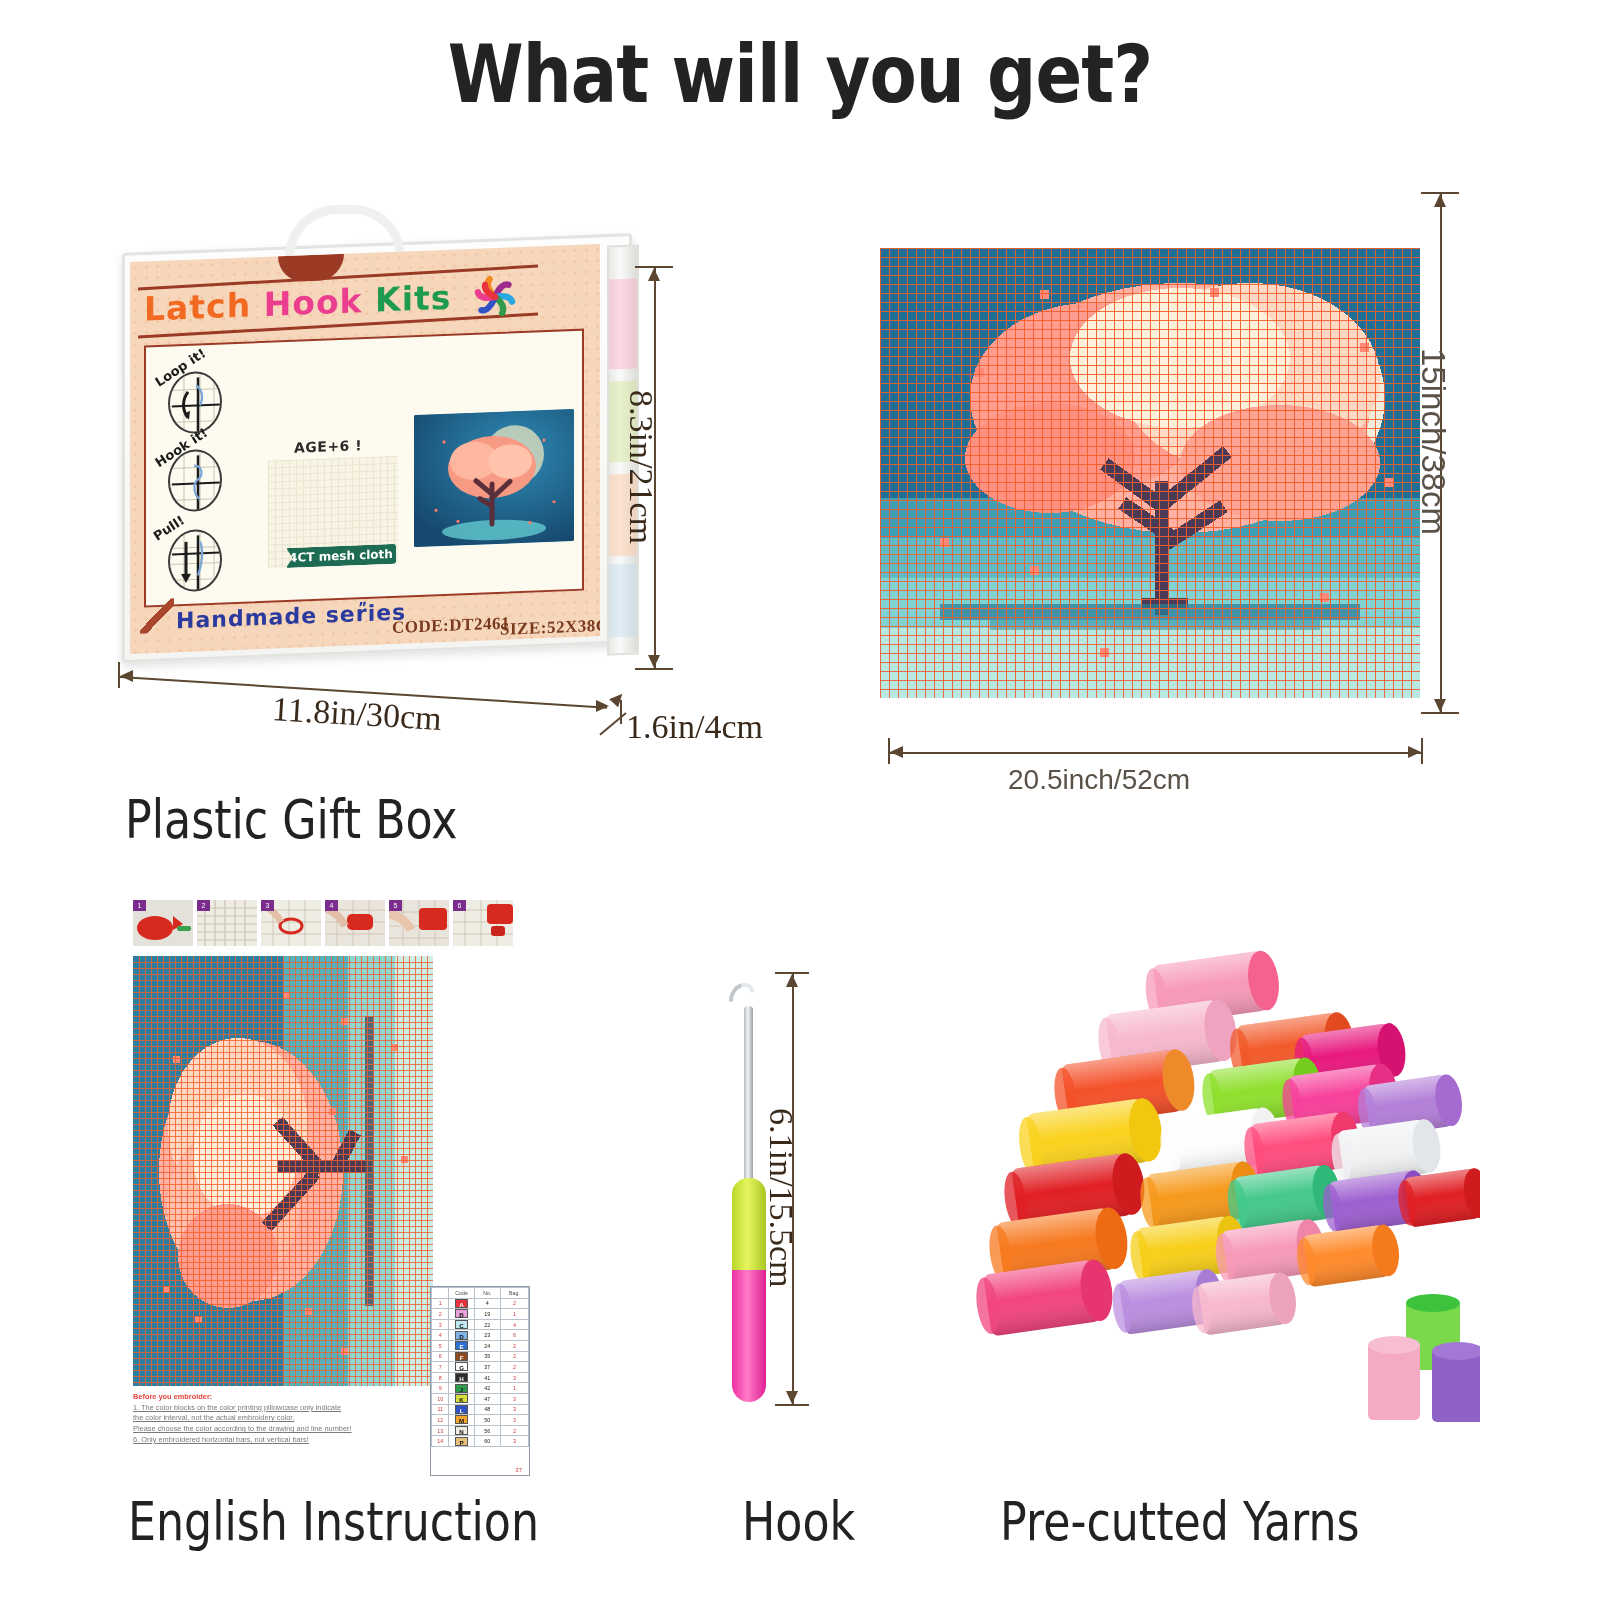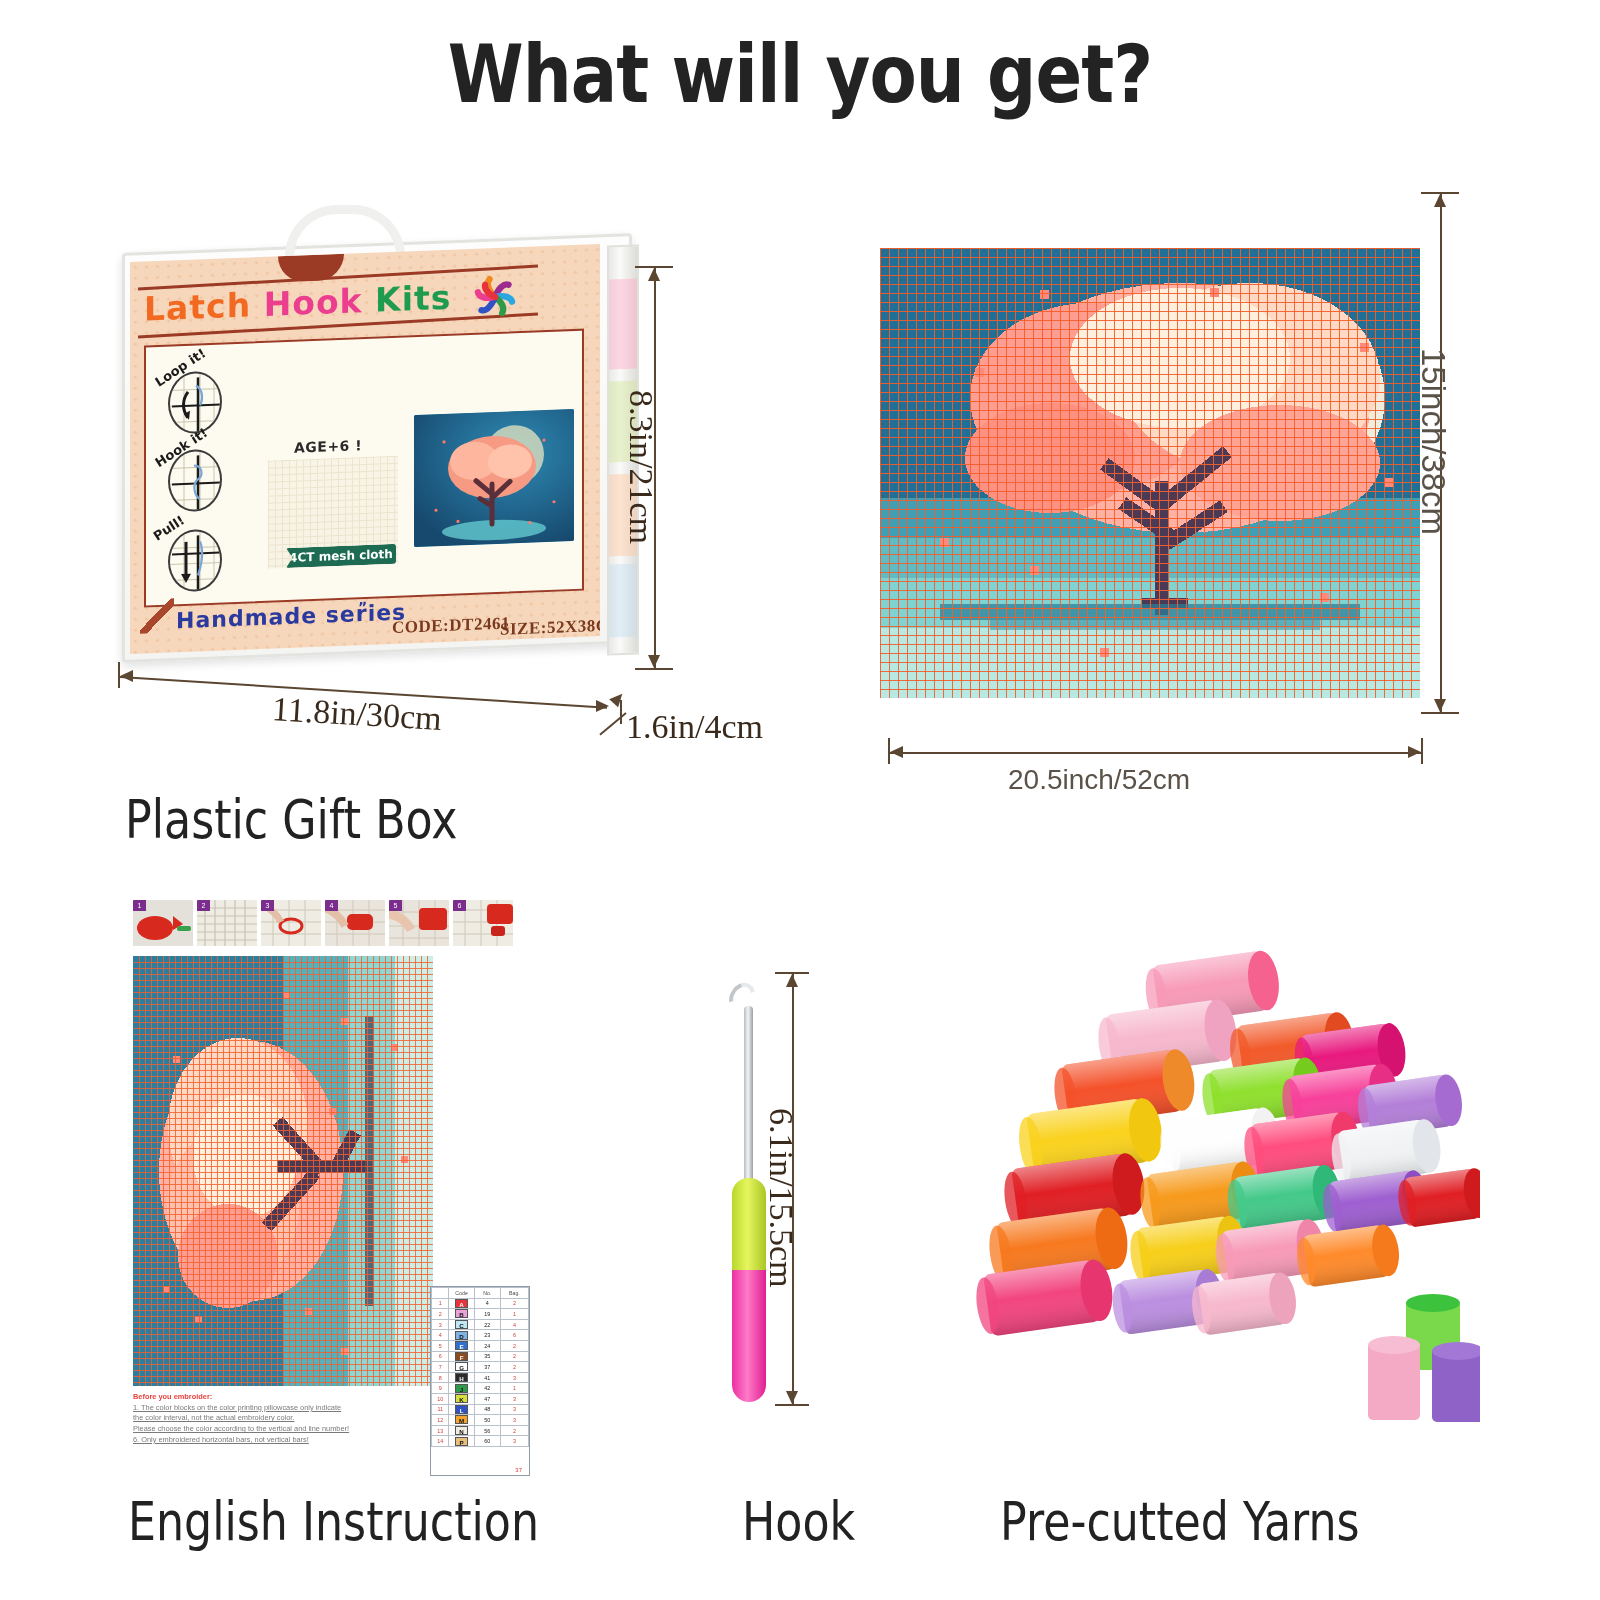--- a/index.html
+++ b/index.html
@@ -632,21 +632,21 @@
           </tr>
         </tbody>
     </table>
     <div class="legend-total">37</div>
   </div>
 
   <div class="before-note">
     <div class="hd">Before you embroider:</div>
     <div class="body">1. The color blocks on the color printing pillowcase only indicate</div>
     <div class="body">the color interval,  not the actual embroidery color.</div>
-    <div class="body"> Please choose the color according to the vertical and line number!</div>
+    <div class="body"> Please choose the color according to the drawing and line number!</div>
     <div class="body">6. Only embroidered horizontal bars, not vertical bars!</div>
   </div>
 </div>
 
 <div class="caption" style="left:128px; top:1490px;">English Instruction</div>
 
 <div class="panel" id="hook">
   <div class="hook-tip"></div>
   <div class="hook-shaft"></div>
   <div class="hook-handle-top"></div>

